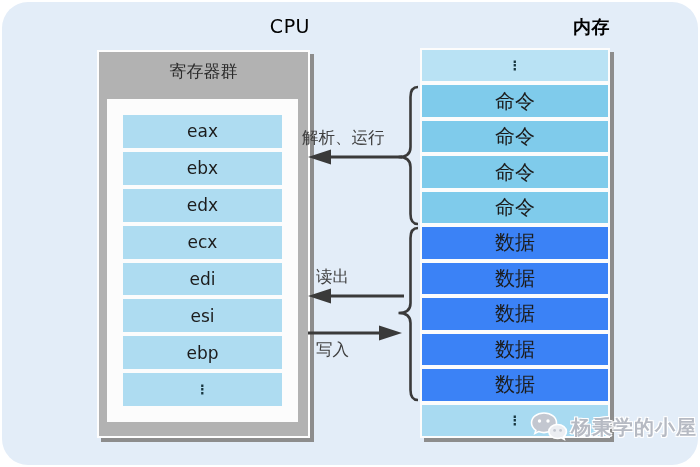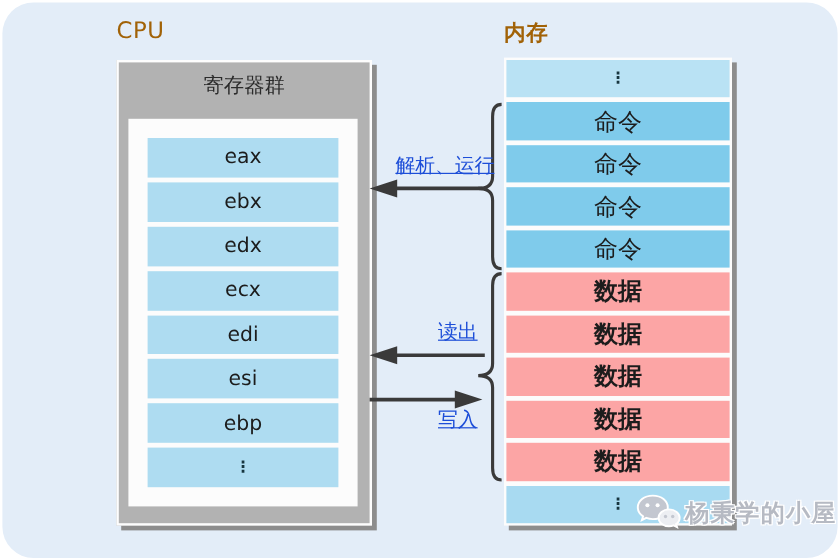--- a/index.html
+++ b/index.html
@@ -6,21 +6,21 @@
   body{
     width:700px;height:467px;position:relative;overflow:hidden;
     background:#ffffff;
     font-family:"DejaVu Sans","Liberation Sans",sans-serif;
   }
   .panel{
     position:absolute;inset:2px;background:#e3edf8;border-radius:26px;
   }
   
   .col-title{
-    position:absolute;top:15px;font-size:19px;color:#a16207;text-align:left;
+    position:absolute;top:15px;font-size:19px;color:#000000;text-align:right;
     letter-spacing:.5px;
   }
   .cpu-title{left:97px;width:213px;}
   .mem-title{left:420px;width:190px;font-size:18px;font-weight:bold;}
   
   .cpu-box{
     position:absolute;left:97px;top:50px;width:213px;height:388px;
     box-sizing:border-box;background:#b2b2b2;border:2px solid #fdfdfd;
     box-shadow:4px 4px 0 #8d8d8d;
   }
@@ -43,28 +43,27 @@
     box-sizing:border-box;background:#fcfcfc;
     display:flex;flex-direction:column;padding:2px;gap:4px;
     box-shadow:4px 4px 0 #8d8d8d;
   }
   .mem-cell{
     flex:1;display:flex;align-items:center;justify-content:center;
     font-size:20px;color:#1c1c1c;
   }
   .mem-cell.more-top{background:#b9e2f4;}
   .mem-cell.command{background:#7fcbeb;}
-  .mem-cell.data{background:#fca5a5;font-weight:bold;}
+  .mem-cell.data{background:#3b82f6;}
   .mem-cell.more-bottom{background:#a8daf1;}
   .dots-cell{font-size:13px;color:#17353f;font-weight:bold;line-height:1;}
   
   .flow-label{
-    position:absolute;font-size:16.5px;color:#1d4ed8;text-align:right;
+    position:absolute;font-size:16.5px;color:#404040;text-align:left;
     white-space:nowrap;
-    text-decoration:underline;
   }
   .lbl-parse{left:302px;top:127px;width:110px;}
   .lbl-read{left:316px;top:266px;width:82px;}
   .lbl-write{left:316px;top:339px;width:82px;}
   
   .overlay{position:absolute;left:0;top:0;width:700px;height:467px;pointer-events:none;}
   
   .watermark{
     position:absolute;left:530px;top:411px;display:flex;align-items:center;gap:3px;
   }

